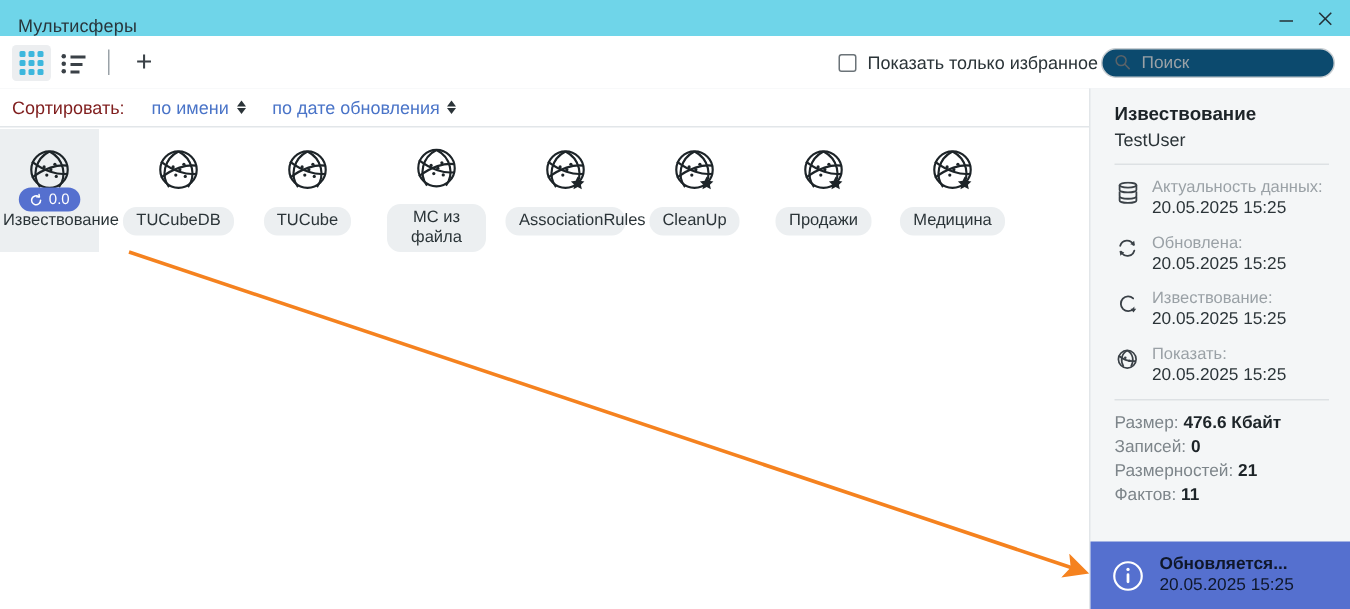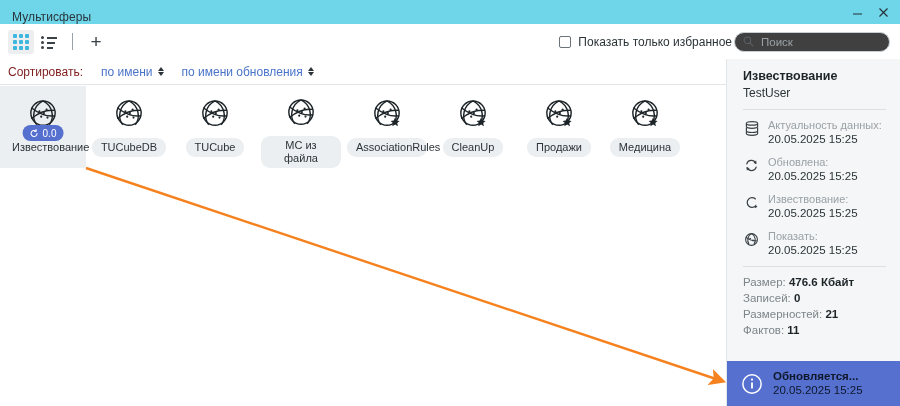--- a/index.html
+++ b/index.html
@@ -123,21 +123,21 @@
     box-sizing: border-box;
   }
   .search-box {
     width: 156px; height: 20px;
     border: 1px solid #c8ced2;
     border-radius: 10px;
     display: flex;
     align-items: center;
     padding: 0 8px;
     box-sizing: border-box;
-    background: #404040;
+    background: #0c4a6e;
     gap: 7px;
   }
   .search-box .ph { font-size: 11.5px; color: #9aa1a6; }
 
   
   .sortbar {
     position: absolute;
     left: 0; top: 59px;
     width: 726px; height: 26px;
     background: #fff;
@@ -165,21 +165,21 @@
   
   .cards {
     position: absolute;
     left: 0; top: 86px;
     width: 726px; height: 320px;
     background: #ffffff;
   }
   .card {
     position: absolute;
     top: 0;
-    width: 86px;
+    width: 66px;
     height: 82px;
     display: flex;
     flex-direction: column;
     align-items: center;
     padding-top: 6px;
     box-sizing: border-box;
   }
   .card.selected { background: #eceff1; }
   .card-ico-wrap {
     position: relative;
@@ -361,21 +361,21 @@
   <div class="sortbar">
     <span class="sort-label">Сортировать:</span>
     <span class="sort-opt">
       <span>по имени</span>
       <span class="updown">
           <span class="up"></span>
           <span class="dn"></span>
         </span>
     </span>
     <span class="sort-opt">
-      <span>по имени обновления</span>
+      <span>по дате обновления</span>
       <span class="updown">
           <span class="up"></span>
           <span class="dn"></span>
         </span>
     </span>
   </div>
 
   <div class="cards">
 
     <div class="card selected" style="left:0px">

